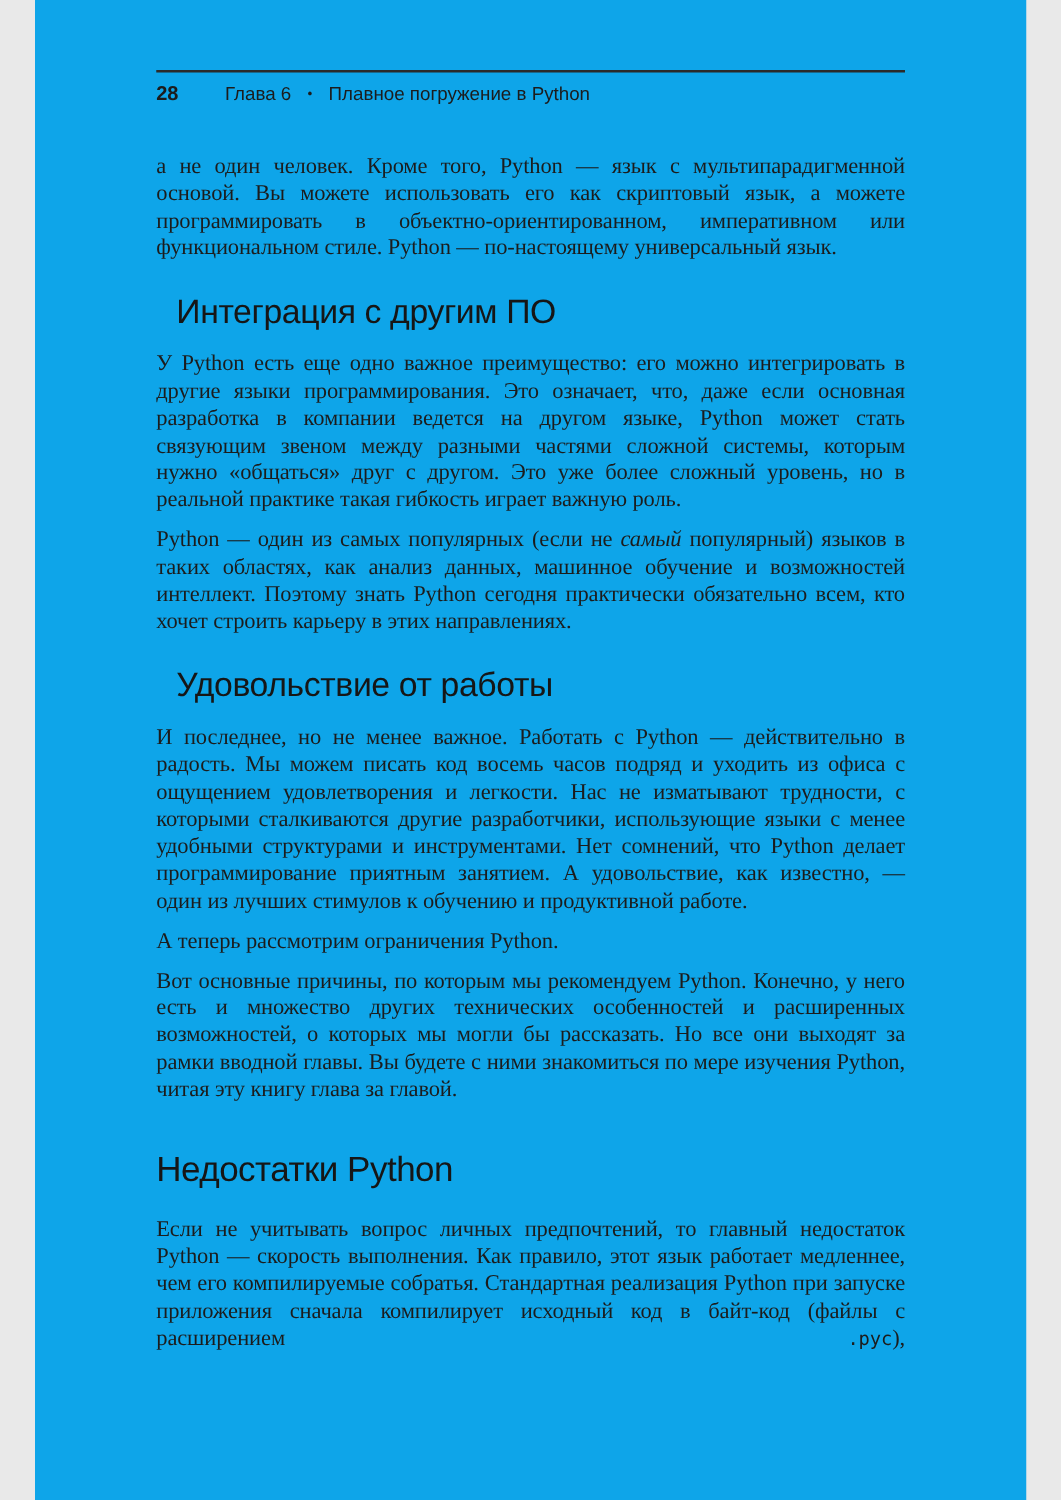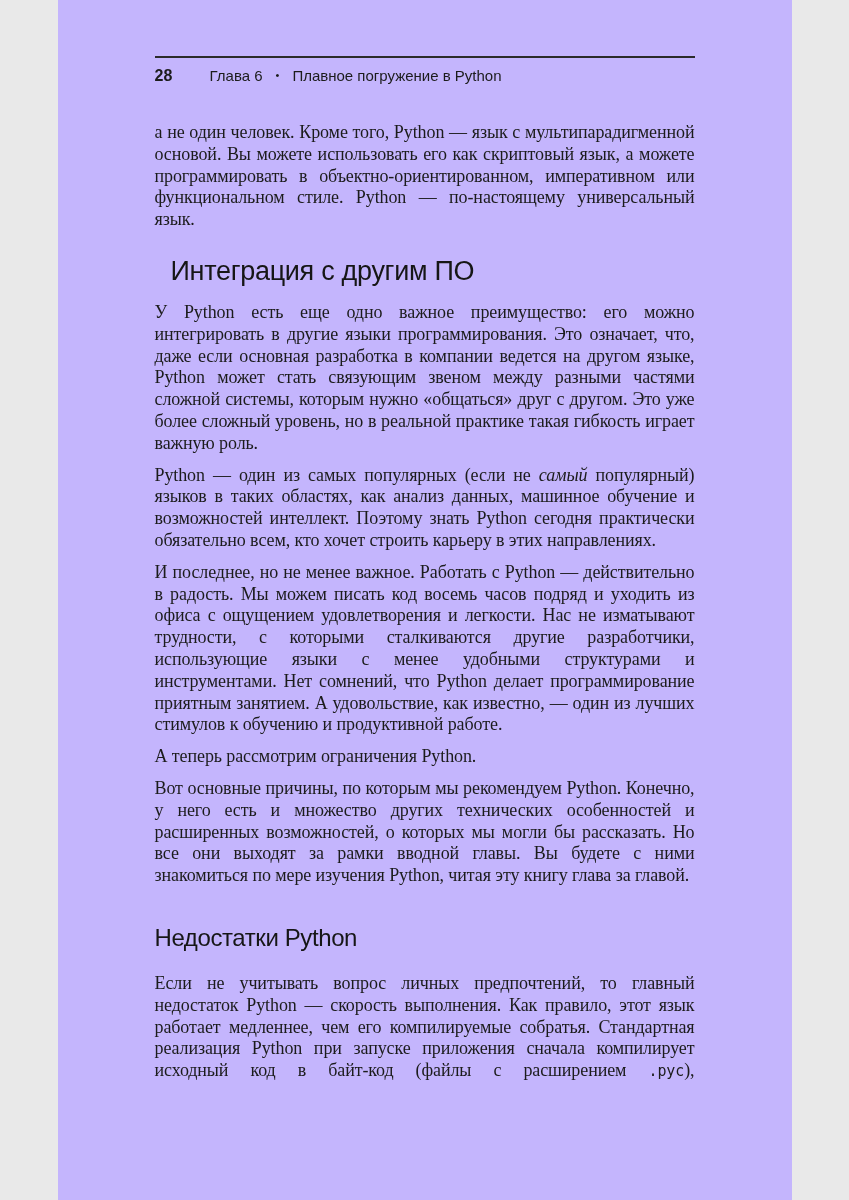--- a/index.html
+++ b/index.html
@@ -1,21 +1,21 @@
 <!DOCTYPE html>
 <html lang="ru"><head>
 <meta charset="utf-8">
 <style>
   html, body { margin: 0; padding: 0; background: #e9e9e9; }
   .page {
     position: relative;
-    width: 734px;
+    width: 793px;
     height: 1200px;
     margin: 0 auto;
-    background: #c4b5fd;
+    background: #0ea5e9;
     box-sizing: border-box;
     padding: 56px 97px 0 97px;
     color: #1c1c1c;
     overflow: hidden;
   }
   .running-header {
     display: flex;
     align-items: baseline;
     border-top: 2px solid #2b2b2b;
     padding-top: 9px;
@@ -47,21 +47,21 @@
     font-family: "Liberation Sans", sans-serif;
     font-weight: 400;
     font-size: 27px;
     letter-spacing: -0.3px;
     color: #161616;
     margin: 25px 0 15px 16px;
   }
   h1 {
     font-family: "Liberation Sans", sans-serif;
     font-weight: 400;
-    font-size: 24px;
+    font-size: 28px;
     letter-spacing: -0.4px;
     color: #161616;
     margin: 37px 0 21px 0;
   }
   em { }
   code {
     font-family: "DejaVu Sans Mono", monospace;
     font-size: 15px;
   }
   .continues { text-align-last: justify; }
@@ -80,20 +80,21 @@
 
   <main>
 
     <p>а не один человек. Кроме того, Python — язык с мультипарадигменной основой. Вы можете использовать его как скриптовый язык, а можете программировать в объектно-ориентированном, императивном или функциональном стиле. Python — по-настоящему универсальный язык.</p>
 
     <h2>Интеграция с другим ПО</h2>
     <p>У Python есть еще одно важное преимущество: его можно интегрировать в другие языки программирования. Это означает, что, даже если основная разработка в компании ведется на другом языке, Python может стать связующим звеном между разными частями сложной системы, которым нужно «общаться» друг с другом. Это уже более сложный уровень, но в реальной практике такая гибкость играет важную роль.</p>
 
     <p><span>Python — один из самых популярных (если не </span><em>самый</em><span> популярный) языков в таких областях, как анализ данных, машинное обучение и возможностей интеллект. Поэтому знать Python сегодня практически обязательно всем, кто хочет строить карьеру в этих направлениях.</span></p>
 
+    <h2>Удовольствие от работы</h2>
     <p>И последнее, но не менее важное. Работать с Python — действительно в радость. Мы можем писать код восемь часов подряд и уходить из офиса с ощущением удовлетворения и легкости. Нас не изматывают трудности, с которыми сталкиваются другие разработчики, использующие языки с менее удобными структурами и инструментами. Нет сомнений, что Python делает программирование приятным занятием. А удовольствие, как известно, — один из лучших стимулов к обучению и продуктивной работе.</p>
 
     <p>А теперь рассмотрим ограничения Python.</p>
 
     <p>Вот основные причины, по которым мы рекомендуем Python. Конечно, у него есть и множество других технических особенностей и расширенных возможностей, о которых мы могли бы рассказать. Но все они выходят за рамки вводной главы. Вы будете с ними знакомиться по мере изучения Python, читая эту книгу глава за главой.</p>
 
     <h1>Недостатки Python</h1>
     <p class="continues"><span>Если не учитывать вопрос личных предпочтений, то главный недостаток Python — скорость выполнения. Как правило, этот язык работает медленнее, чем его компилируемые собратья. Стандартная реализация Python при запуске приложения сначала компилирует исходный код в байт-код (файлы с расширением </span><code>.pyc</code><span>),</span></p>
 
   </main>

